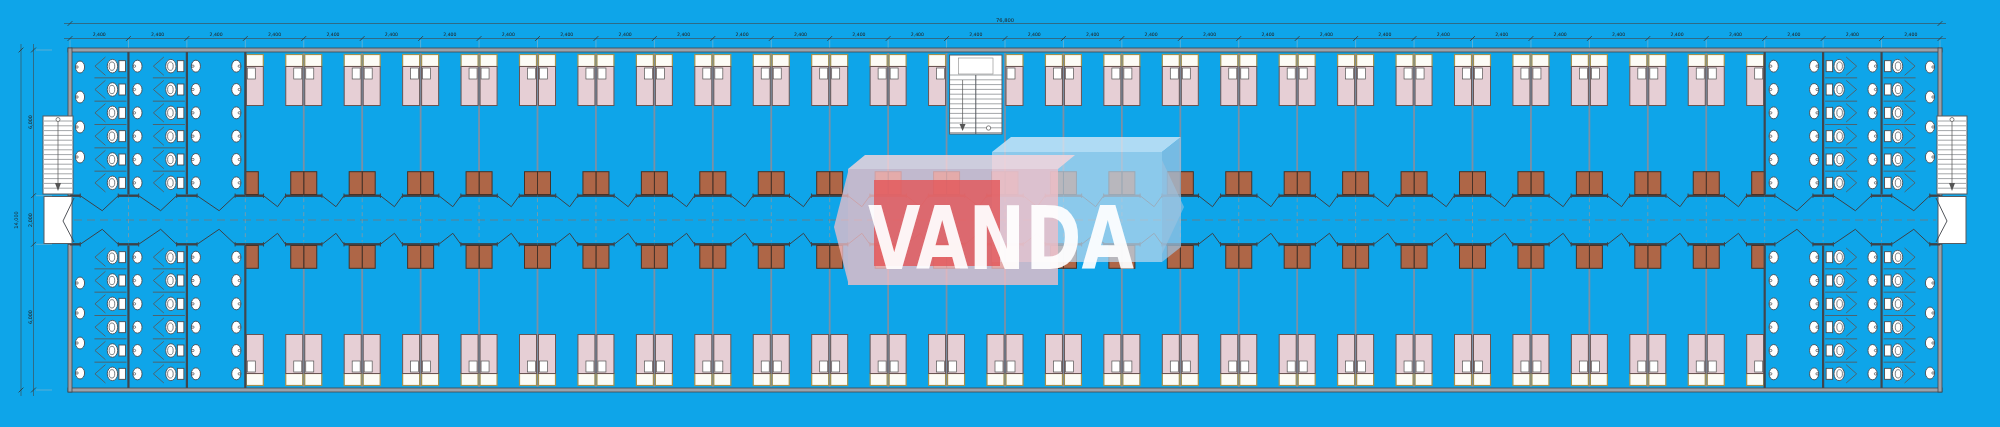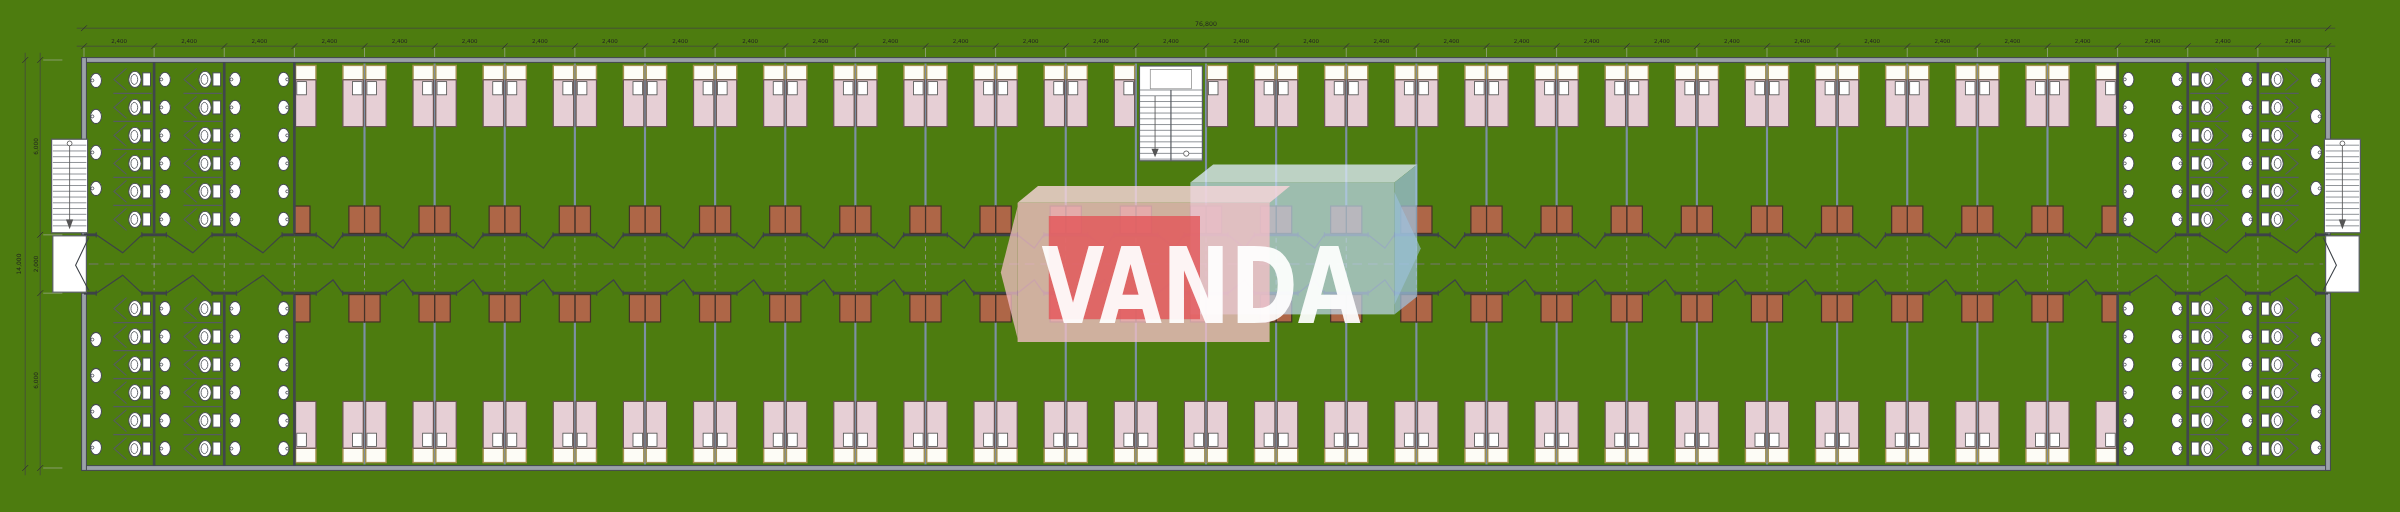--- a/index.html
+++ b/index.html
@@ -1,16 +1,16 @@
 <!DOCTYPE html>
 <html><head>
 <meta charset="utf-8">
 <style>
   html,body{margin:0;padding:0;background:#ffffff;}
-  .stage{position:relative;width:2000px;height:427px;background:#4d7c0f;overflow:hidden;}
+  .stage{position:relative;width:2000px;height:427px;background:#0ea5e9;overflow:hidden;}
   svg{display:block;}
   text{font-family:"DejaVu Sans","Liberation Sans",sans-serif;}
   .dimtext{fill:#222222;}
   .wmtext{font-weight:bold;}
 </style>
 </head>
 <body>
 
 <div class="stage">
   <svg id="plan" width="2000" height="427" viewBox="0 0 2000 427">

